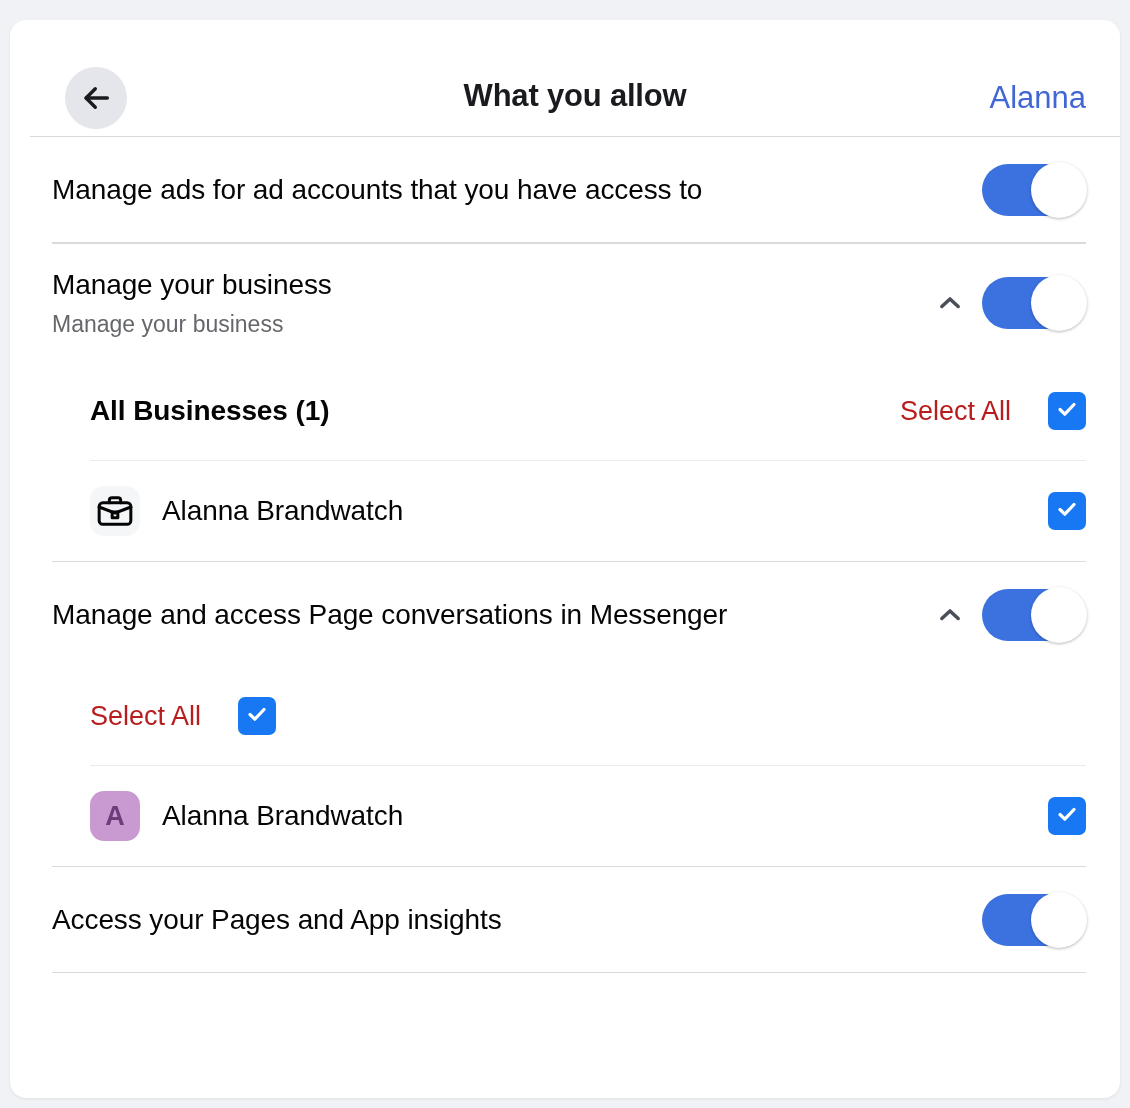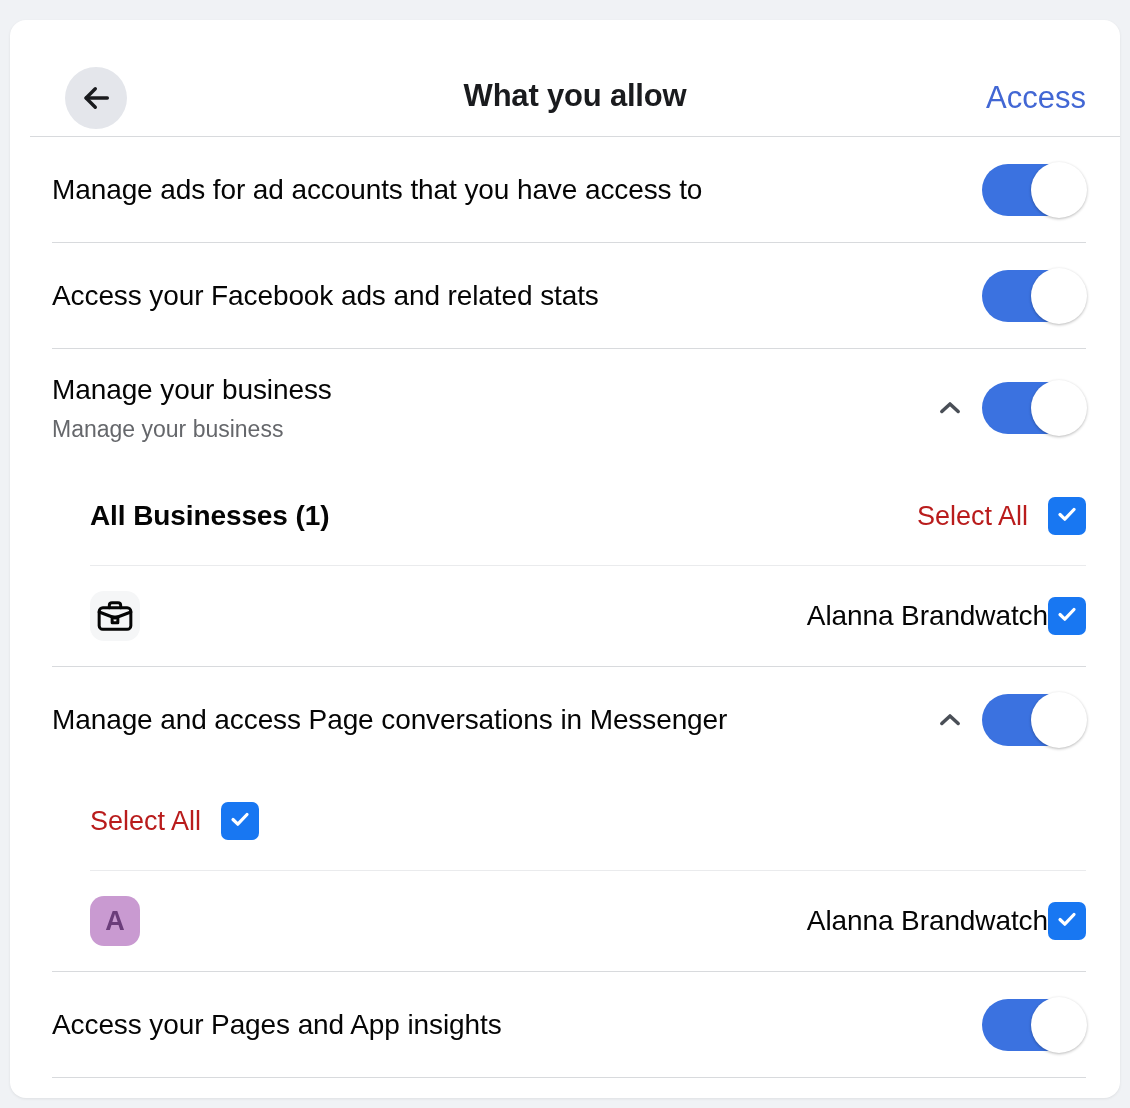--- a/index.html
+++ b/index.html
@@ -132,20 +132,21 @@
     background: #eaebed;
     margin: 0 34px 0 80px;
   }
 
   
   .sub-head {
     display: flex;
     align-items: center;
     min-height: 98px;
     padding: 0 34px 0 80px;
+    gap: 17px;
   }
   .sub-head-title {
     flex: 1 1 auto;
     font-size: 28px;
     font-weight: bold;
     color: #050505;
     letter-spacing: -0.1px;
   }
   .select-all-label {
     font-size: 27px;
@@ -162,21 +163,20 @@
     align-items: center;
     justify-content: center;
     cursor: pointer;
   }
 
   .entity-row {
     display: flex;
     align-items: center;
     min-height: 100px;
     padding: 0 34px 0 80px;
-    text-align: right;
   }
   .entity-icon-wrap {
     flex: 0 0 auto;
     width: 50px;
     height: 50px;
     border-radius: 14px;
     background: #f5f6f7;
     display: flex;
     align-items: center;
     justify-content: center;
@@ -209,41 +209,33 @@
   <div id="header">
     <button id="back-btn">
       <span>
         <svg width="34" height="34" viewBox="0 0 24 24" fill="none" stroke="#1a1b1e" stroke-width="2.4" stroke-linecap="round" stroke-linejoin="round">
           <line x1="20" y1="12" x2="5" y2="12"></line>
           <polyline points="11.5,5.5 5,12 11.5,18.5"></polyline>
         </svg>
       </span>
     </button>
     <div id="page-title">What you allow</div>
-    <button id="clear-btn">Access</button>
+    <button id="clear-btn">Alanna</button>
   </div>
 
   <div class="perm-row">
     <div class="perm-texts">
       <div class="perm-title">Manage ads for ad accounts that you have access to</div>
     </div>
     <div class="toggle">
       <div class="knob"></div>
     </div>
   </div>
   <div class="divider"></div>
 
-  <div class="perm-row">
-    <div class="perm-texts">
-      <div class="perm-title">Access your Facebook ads and related stats</div>
-    </div>
-    <div class="toggle">
-      <div class="knob"></div>
-    </div>
-  </div>
   <div class="divider"></div>
 
   <div class="perm-row with-sub">
     <div class="perm-texts">
       <div class="perm-title">Manage your business</div>
       <div class="perm-sub">Manage your business</div>
     </div>
     <div class="chevron">
       <svg width="28" height="28" viewBox="0 0 24 24" fill="none" stroke="#4a4f57" stroke-width="3" stroke-linecap="round" stroke-linejoin="round">
         <polyline points="5,15 12,8.5 19,15"></polyline>

